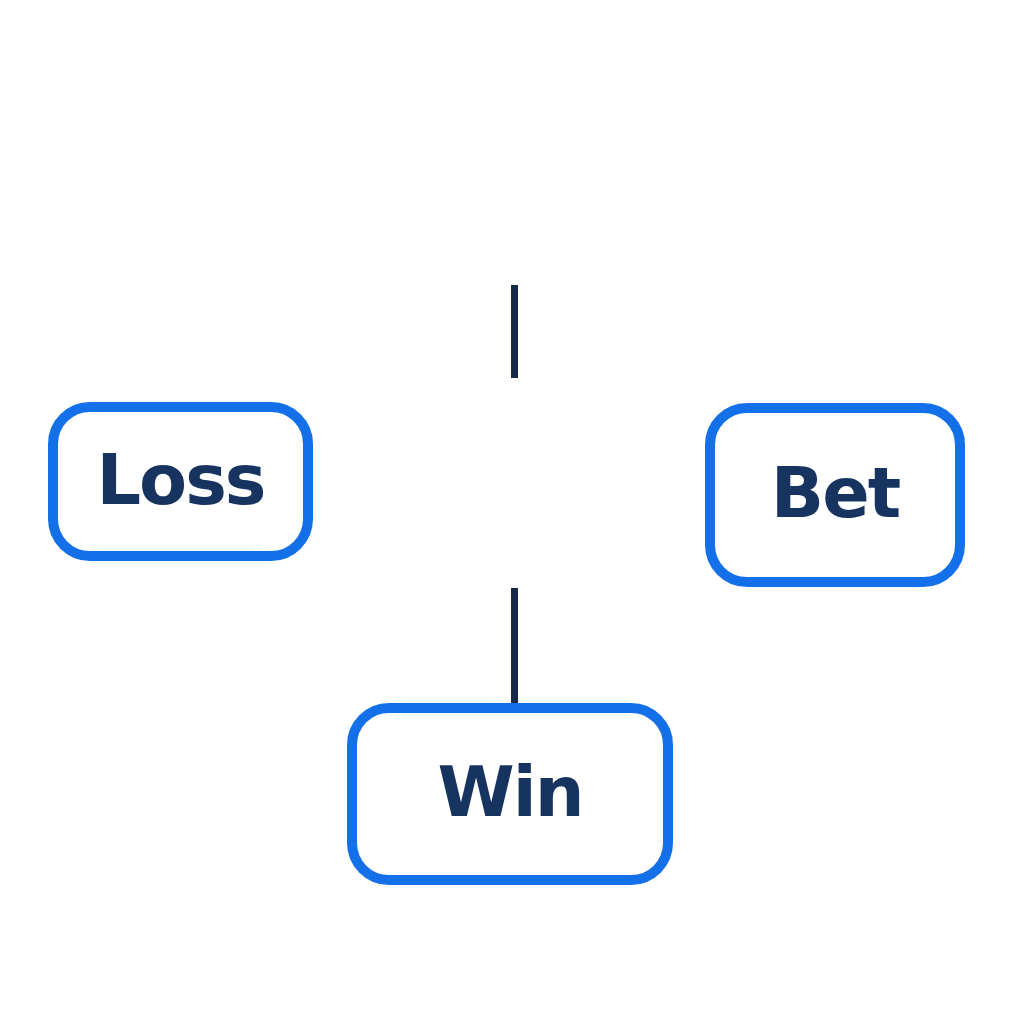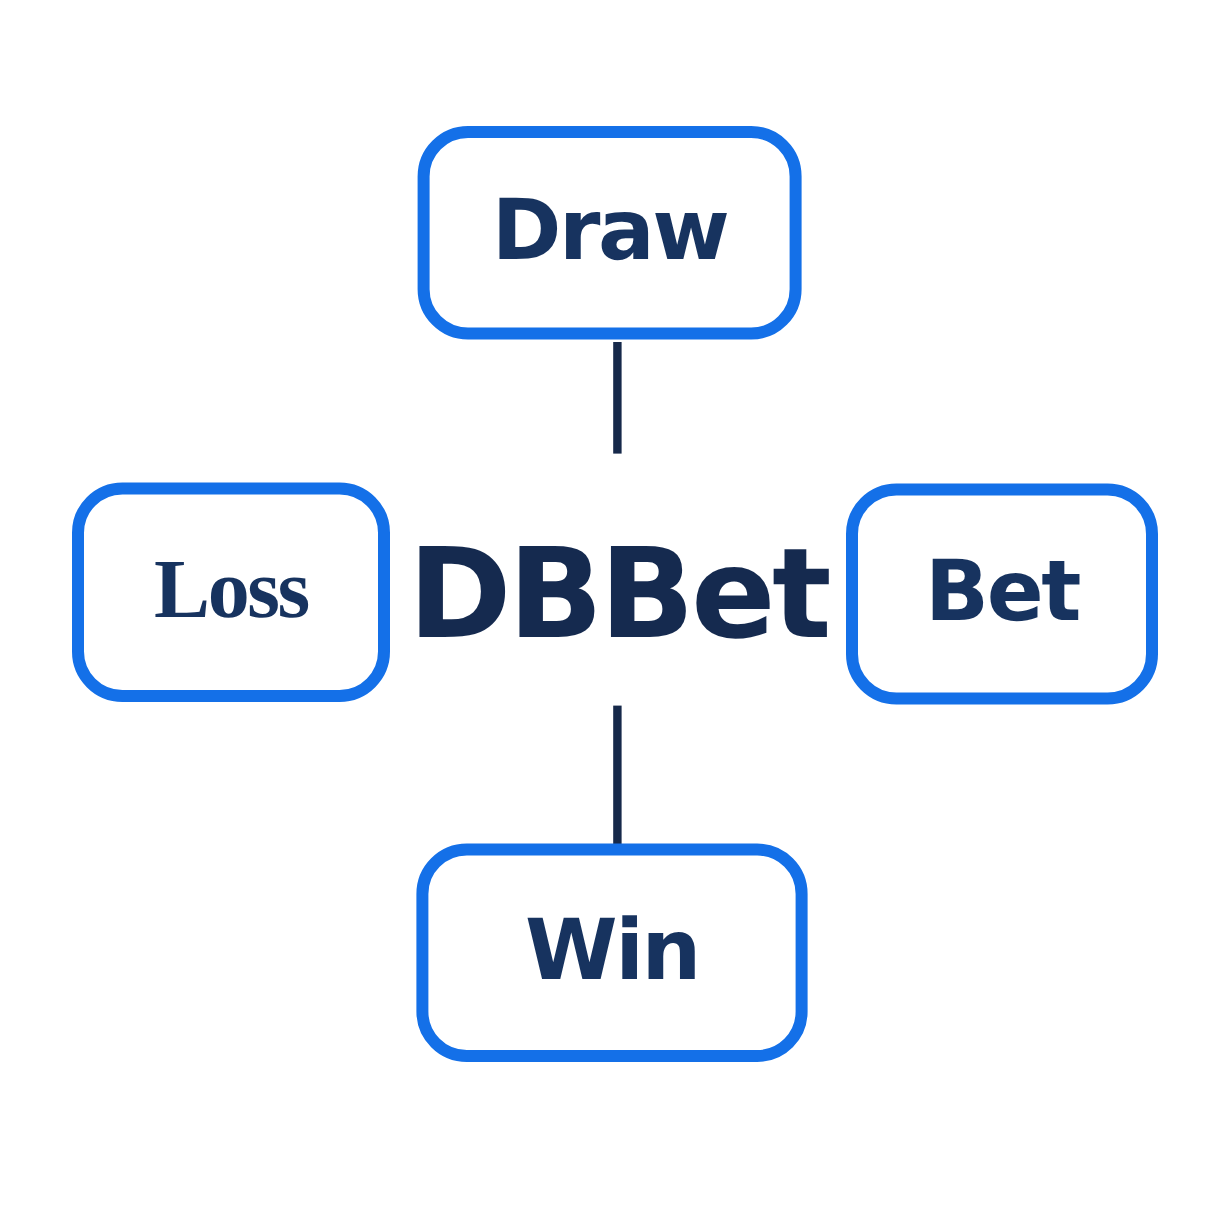--- a/index.html
+++ b/index.html
@@ -27,21 +27,21 @@
   }
   .node-label {
     font-weight: bold;
     font-size: 70px;
     letter-spacing: -2px;
     color: #17335f;
     line-height: 1;
     padding-bottom: 4px;
   }
   #node-draw { left: 348px; top: 105px; width: 320px; height: 178px; }
-  #node-loss { left: 60px;  top: 402px; width: 265px; height: 183px; font-family: Liberation Serif, serif; }
+  #node-loss { left: 48px;  top: 402px; width: 265px; height: 159px; }
   #node-bet  { left: 705px; top: 403px; width: 260px; height: 184px; }
   #node-win  { left: 347px; top: 703px; width: 326px; height: 182px; }
   .connector {
     position: absolute;
     width: 7px;
     background: #16294a;
   }
   #connector-top    { left: 511px; top: 285px; height: 93px; }
   #connector-bottom { left: 511px; top: 588px; height: 117px; }
   .center-title {
@@ -62,29 +62,25 @@
 </style>
 </head>
 <body>
 
 <div id="canvas">
 
   <div class="connector" id="connector-top"></div>
 
   <div class="connector" id="connector-bottom"></div>
 
-  <div class="node" id="node-draw">
-    <span class="node-label">Draw</span>
-  </div>
 
   <div class="node" id="node-loss">
     <span class="node-label">Loss</span>
   </div>
 
-  <div class="center-title">DBBet</div>
 
   <div class="node" id="node-win">
     <span class="node-label">Win</span>
   </div>
 
   <div class="node" id="node-bet">
     <span class="node-label">Bet</span>
   </div>
 
 </div>

